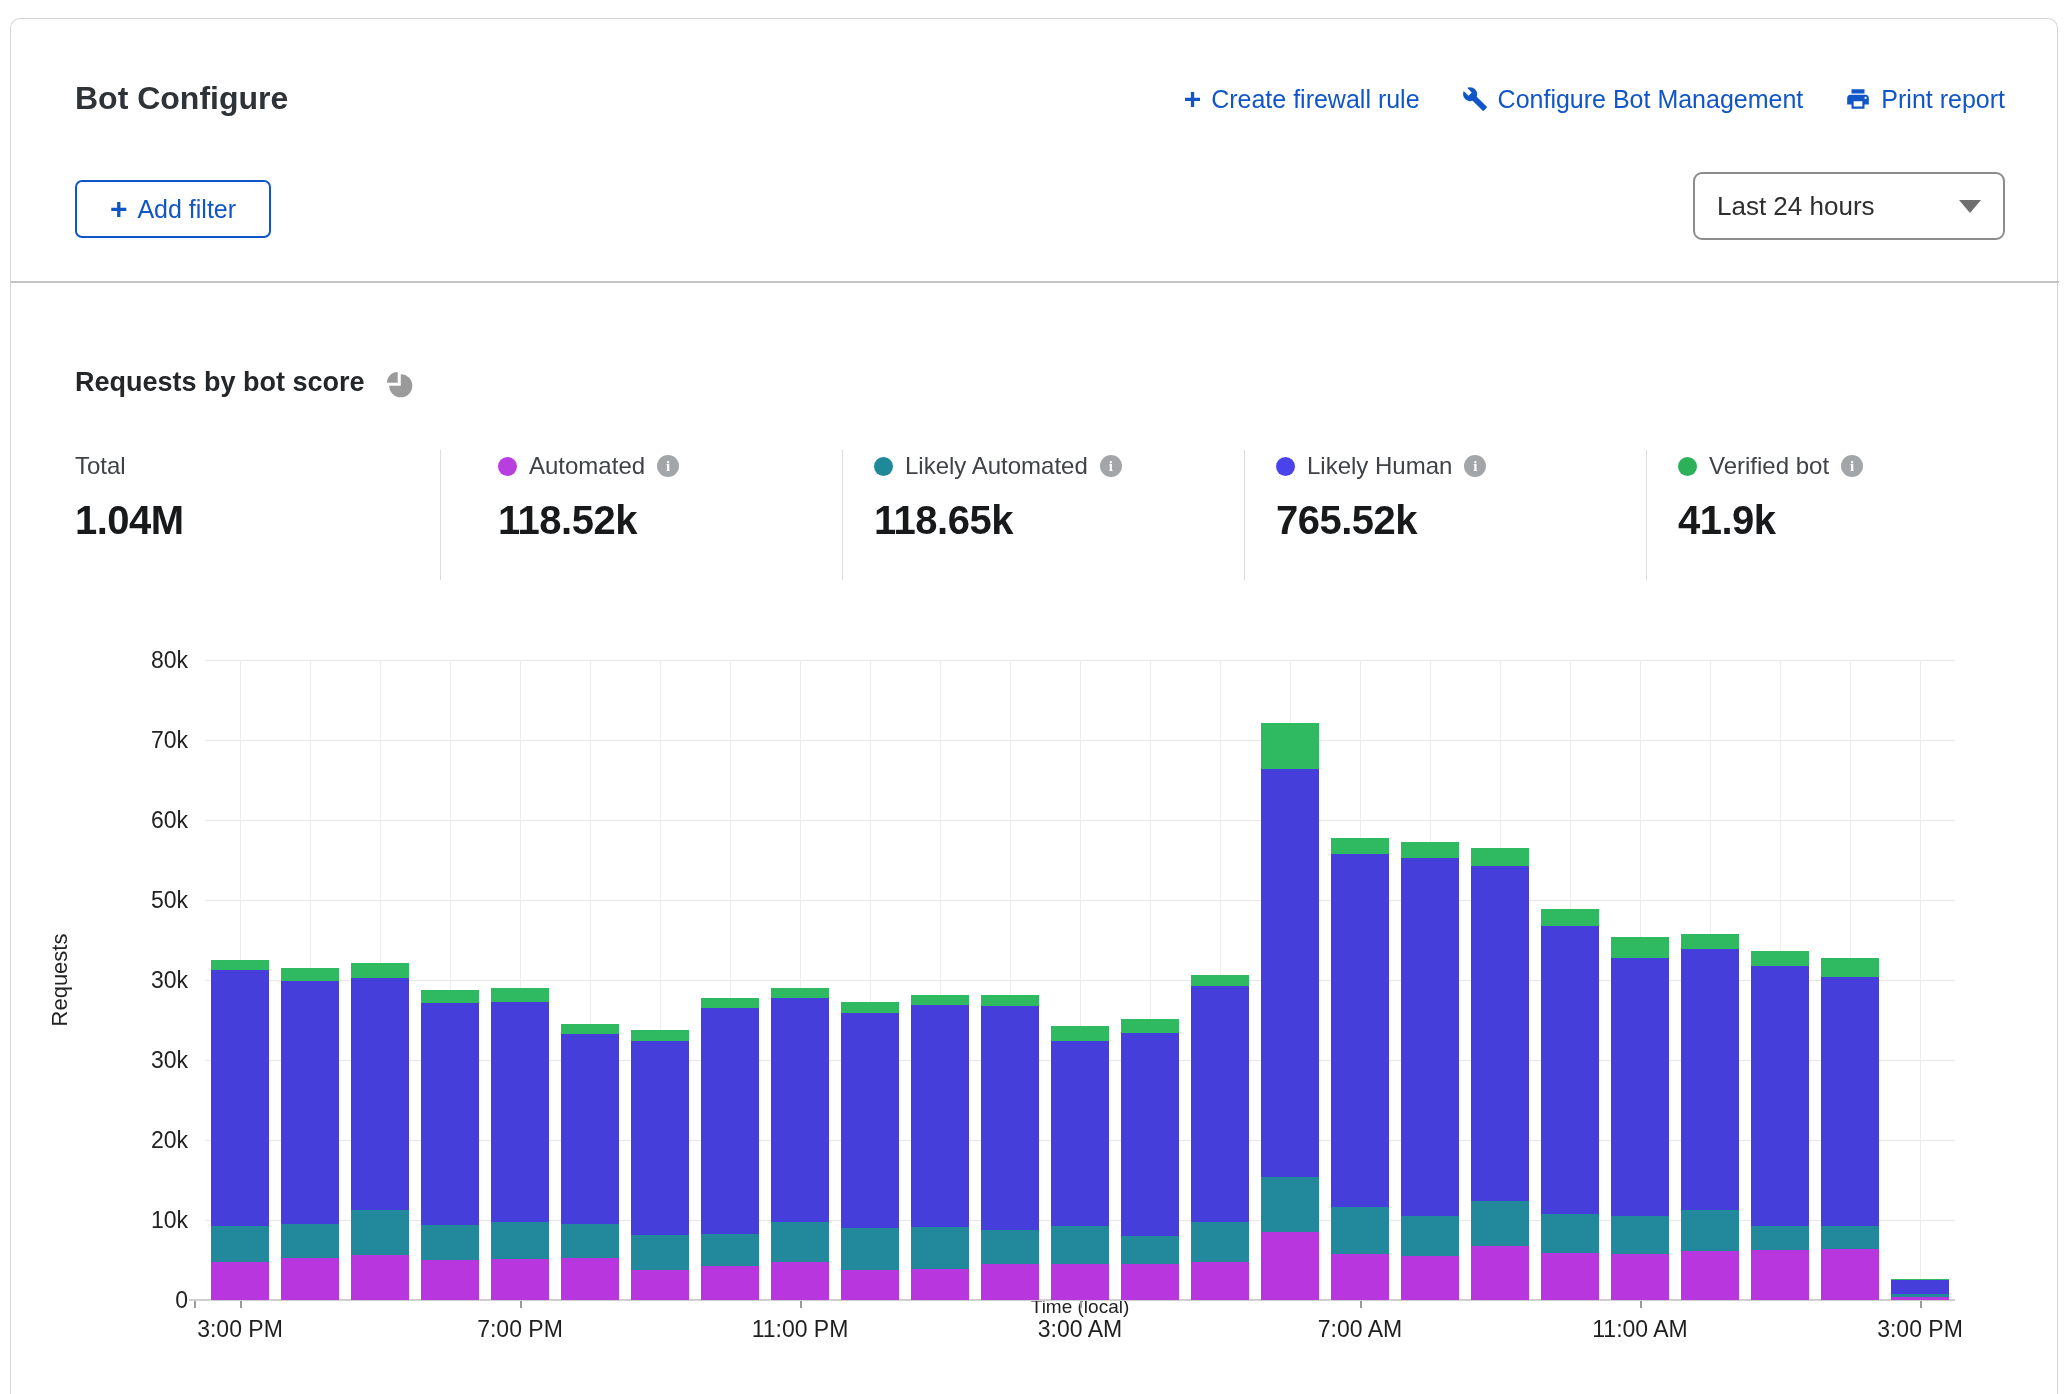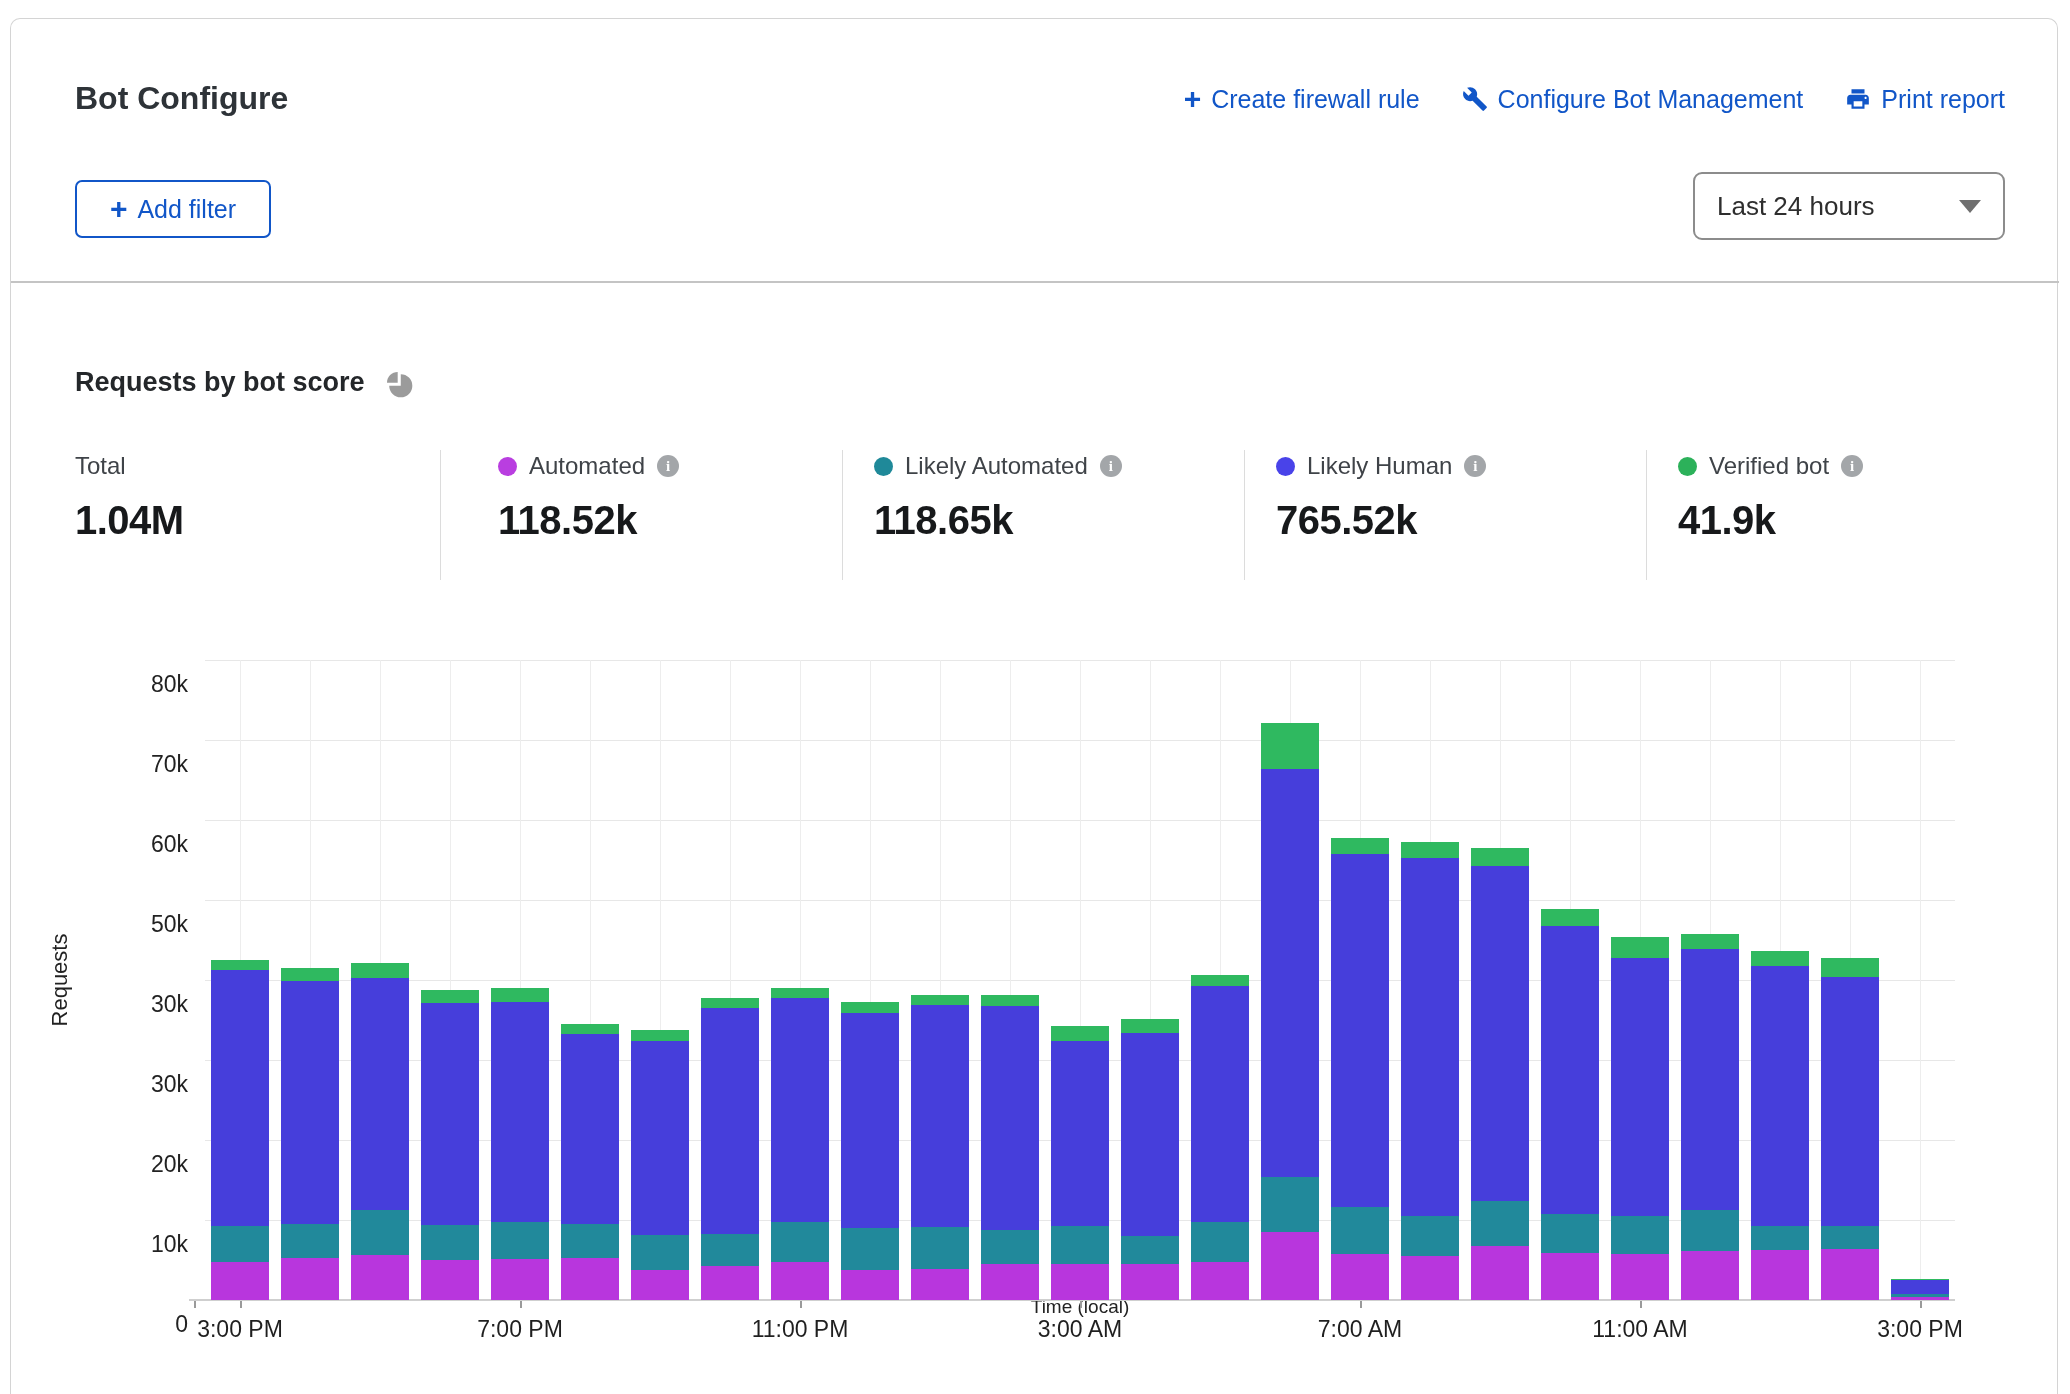--- a/index.html
+++ b/index.html
@@ -55,21 +55,21 @@
     font-family:"Liberation Serif", serif;cursor:pointer;
   }
   .stat-divider{position:absolute;top:450px;width:1px;height:130px;background:#dcdcdc;}
   
   .plot{position:absolute;left:205px;top:660px;width:1750px;height:640px;}
   .hgrid{position:absolute;left:0;width:100%;height:1px;background:#e7e7e7;}
   .vgrid{position:absolute;top:0;width:1px;height:100%;background:#ededed;}
   .axis-line{position:absolute;left:-16px;bottom:-1px;width:1766px;height:2px;background:#cfcfcf;}
   .bar{position:absolute;bottom:0;width:58px;display:flex;flex-direction:column-reverse;}
   .seg{width:100%;}
-  .ytick{position:absolute;left:88px;width:100px;text-align:right;font-size:23px;color:#222;transform:translateY(-50%);margin-top:24px;}
+  .ytick{position:absolute;left:88px;width:100px;text-align:right;font-size:23px;color:#222;transform:translateY(-50%);}
   .xtick-label{position:absolute;top:1316px;width:160px;margin-left:-80px;text-align:center;font-size:23px;color:#1f1f1f;white-space:nowrap;}
   .xtick-mark{position:absolute;top:1300px;width:2px;height:8px;background:#9a9a9a;}
   .ylab{
     position:absolute;left:60px;top:980px;transform:translate(-50%,-50%) rotate(-90deg);
     font-size:22px;color:#222;white-space:nowrap;
   }
   .xlab{position:absolute;left:930px;top:1296px;width:300px;text-align:center;font-size:19px;color:#222;}
 </style>
 </head>
 <body>

